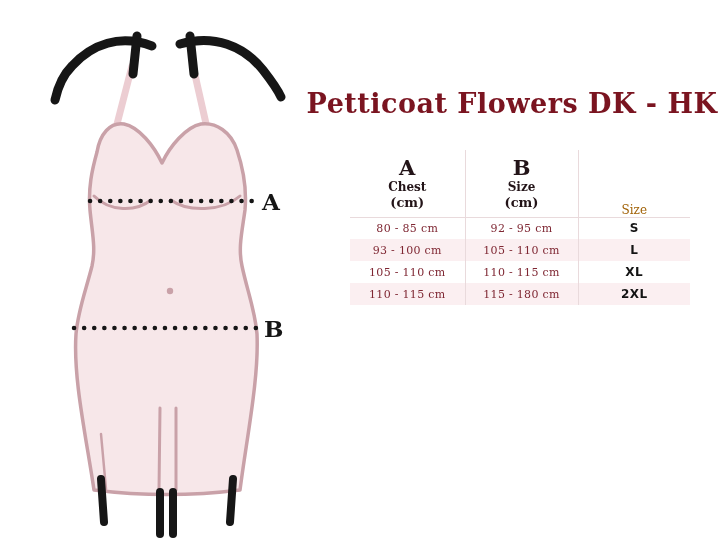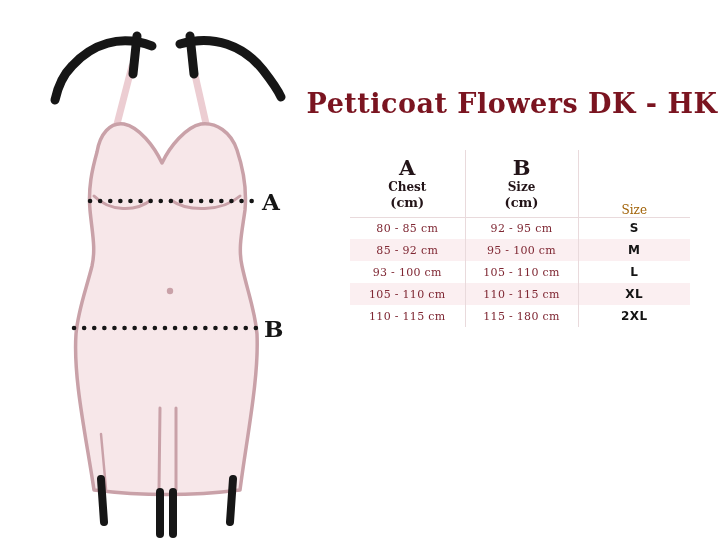--- a/index.html
+++ b/index.html
@@ -123,25 +123,20 @@
         </th>
       </tr>
     </thead>
     <tbody>
       <tr>
         <td class="measure">80 - 85 cm</td>
         <td class="measure">92 - 95 cm</td>
         <td class="size">S</td>
       </tr>
       <tr>
-        <td class="measure">85 - 92 cm</td>
-        <td class="measure">95 - 100 cm</td>
-        <td class="size">M</td>
-      </tr>
-      <tr>
         <td class="measure">93 - 100 cm</td>
         <td class="measure">105 - 110 cm</td>
         <td class="size">L</td>
       </tr>
       <tr>
         <td class="measure">105 - 110 cm</td>
         <td class="measure">110 - 115 cm</td>
         <td class="size">XL</td>
       </tr>
       <tr>

